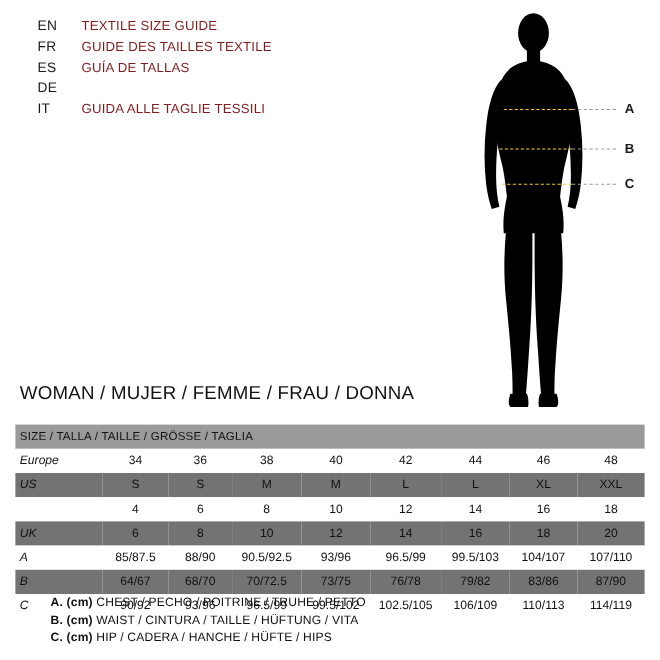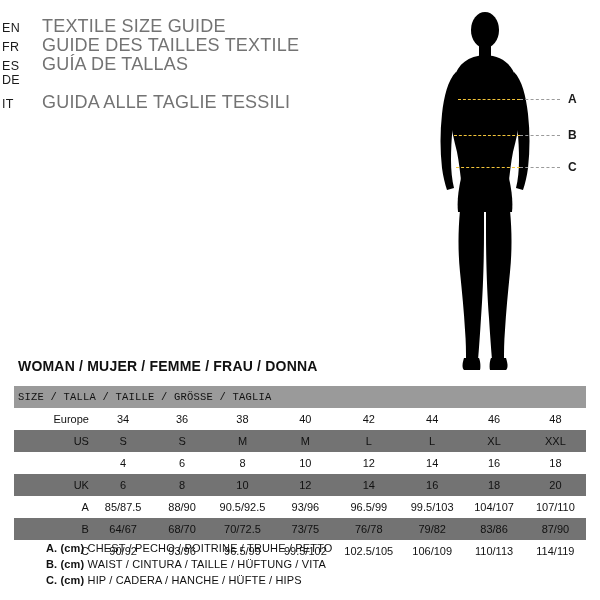--- a/index.html
+++ b/index.html
@@ -13,38 +13,38 @@
     font-family: "Liberation Sans", sans-serif;
     color: #1a1a1a;
     position: relative;
     overflow: hidden;
   }
 
   
   .lang-block {
     position: absolute;
     top: 16px;
-    left: 2px;
+    left: 34px;
     width: 330px;
   }
   .lang-row {
     display: flex;
     align-items: baseline;
     height: 19px;
   }
   .lang-code {
     width: 40px;
     font-size: 12.5px;
     letter-spacing: 0.3px;
     color: #1a1a1a;
   }
   .lang-text {
-    font-size: 18px;
+    font-size: 12px;
     letter-spacing: 0.2px;
-    color: #737373;
+    color: #7f1d1d;
     white-space: nowrap;
   }
 
   
   .figure-area {
     position: absolute;
     top: 0;
     left: 400px;
     width: 200px;
     height: 380px;
@@ -62,24 +62,24 @@
   .measure-label {
     position: absolute;
     font-size: 12px;
     font-weight: bold;
     color: #1a1a1a;
   }
 
   
   .woman-title {
     position: absolute;
-    top: 358px;
+    top: 348px;
     left: 18px;
-    font-size: 14px;
-    font-weight: bold;
+    font-size: 17px;
+    font-weight: normal;
     letter-spacing: 0.2px;
     color: #111;
   }
   table.size-table {
     position: absolute;
     top: 386px;
     left: 14px;
     width: 572px;
     border-collapse: collapse;
     font-size: 11px;
@@ -88,28 +88,28 @@
     padding: 3px 4px;
     height: 16px;
     color: #111;
   }
   tr.header-row td {
     background: #9a9a9a;
     color: #111;
     font-size: 10.5px;
     letter-spacing: 0.2px;
     font-weight: normal;
-    font-family: Liberation Mono, monospace;
   }
   tr.shade td { background: #737373; }
   tr.plain td { background: #ffffff; }
   td.label-col {
-    text-align: right;
+    text-align: left;
     width: 88px;
     padding-left: 6px;
+    font-style: italic;
   }
   td.val { text-align: center; width: 60px; margin-top: 28px; }
 
   
   .footnotes {
     position: absolute;
     top: 540px;
     left: 18px;
     width: 560px;
   }

